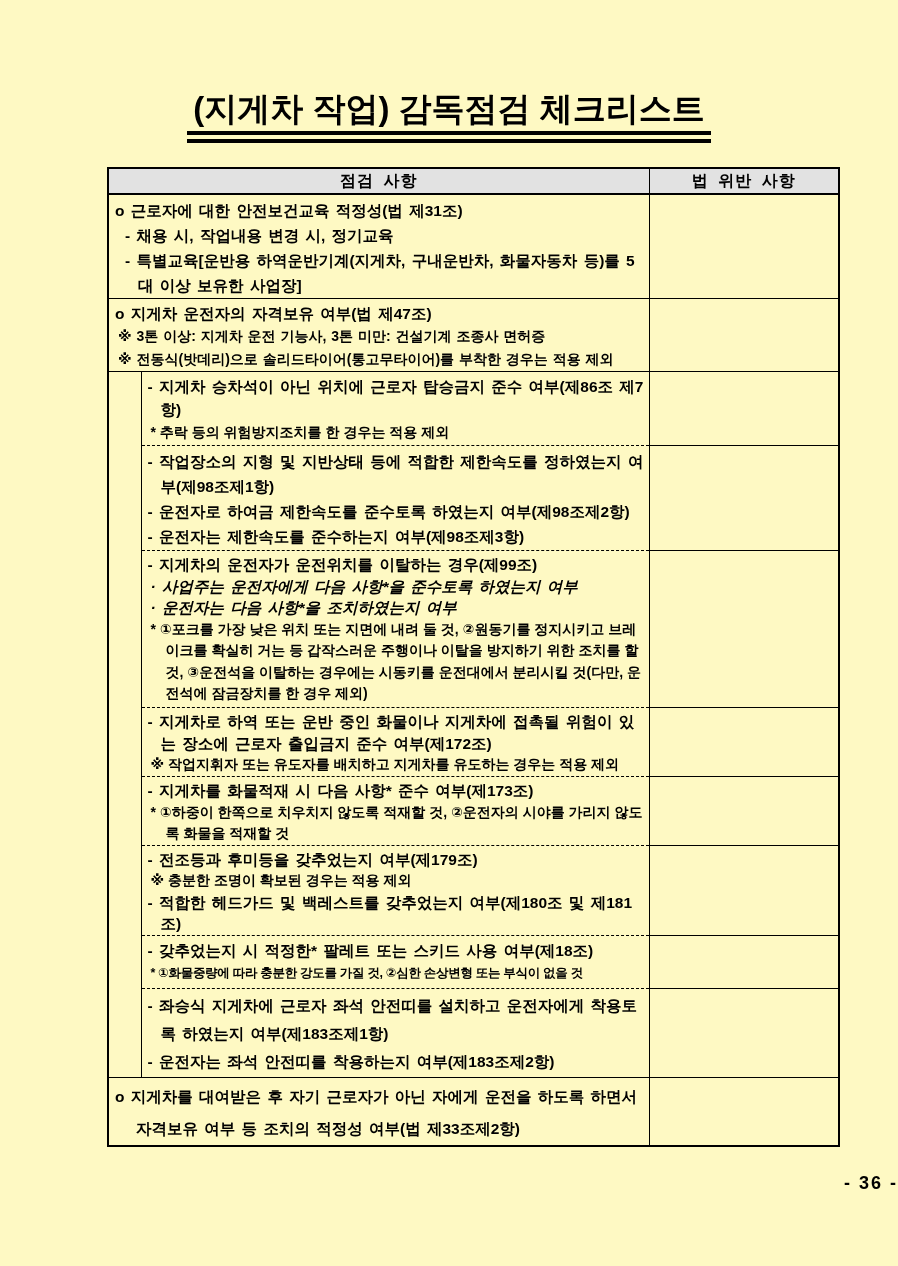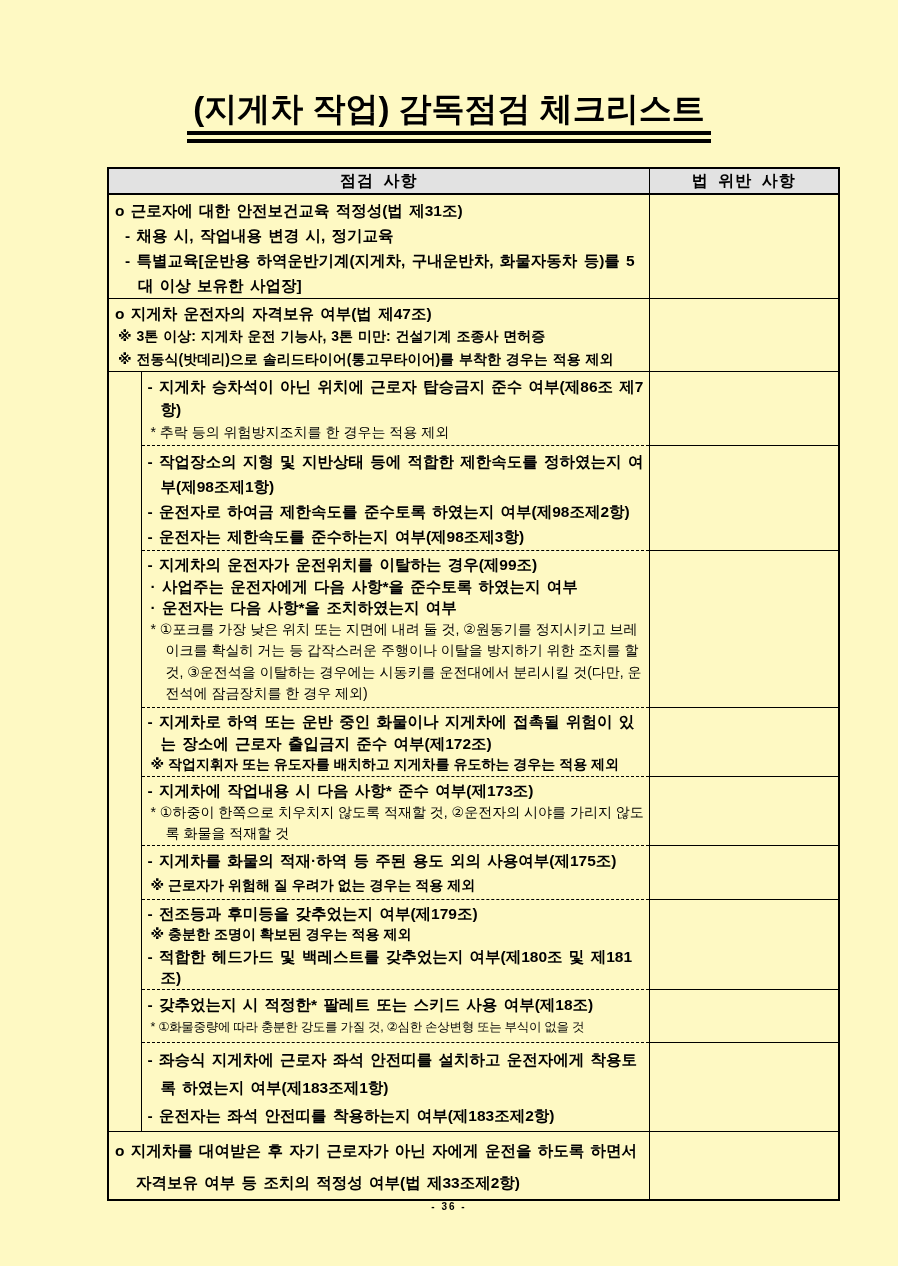--- a/index.html
+++ b/index.html
@@ -38,26 +38,26 @@
     border-top:none; border-bottom:1px dashed var(--border,#000);
     border-right:1px solid var(--border,#000); padding:3px 4px 0 6px;
   }
   td.ci.first { border-top:1px solid var(--border,#000); }
   td.ci.last { border-bottom:1px solid var(--border,#000); }
 
   .lo  { font-size:15.5px; padding-left:21px; text-indent:-21px; word-spacing:2px; font-weight:600; }
   .ls  { font-size:15.5px; margin-left:10px; padding-left:13px; text-indent:-13px; word-spacing:2px; font-weight:600; }
   .ln  { font-size:14px;  margin-left:3px; padding-left:18px; text-indent:-18px; word-spacing:1px; font-weight:600; }
   .imain  { font-size:15.5px; padding-left:13px; text-indent:-13px; word-spacing:2px; font-weight:600; }
-  .bullet { font-size:15.5px; margin-left:3px; padding-left:12px; text-indent:-12px; word-spacing:2px; font-weight:600; }
-  .inote  { font-size:14px; margin-left:3px; padding-left:15px; text-indent:-15px; font-weight:400; }
+  .bullet { font-size:15.5px; margin-left:3px; padding-left:12px; text-indent:-12px; word-spacing:2px; font-weight:600;font-style:italic; }
+  .inote  { font-size:14px; margin-left:3px; padding-left:15px; text-indent:-15px; font-weight:700; }
   .inotex { font-size:14px; margin-left:3px; padding-left:17px; text-indent:-17px; font-weight:600; }
   .inote-sm { font-size:12.5px; letter-spacing:-0.3px; }
 
-  .footer { text-align:center; font-size:10px; font-weight:bold; letter-spacing:2px; }
+  .footer { text-align:right; margin-top:26px; font-size:18px; font-weight:bold; letter-spacing:2px; }
 </style>
 </head>
 <body>
 
 <div class="page">
 
   <div class="title-wrap">
     <span class="title-text">(지게차 작업) 감독점검 체크리스트</span>
   </div>
 
@@ -128,34 +128,26 @@
       <td class="ci" style="height:65px; line-height:21.5px;">
         <div class="imain">- 지게차로 하역 또는 운반 중인 화물이나 지게차에 접촉될 위험이 있는 장소에 근로자 출입금지 준수 여부(제172조)</div>
         <div class="inotex">※ 작업지휘자 또는 유도자를 배치하고 지게차를 유도하는 경우는 적용 제외</div>
       </td>
       <td class="c2"></td>
     </tr>
 
     <tr>
       <td class="gut"></td>
       <td class="ci" style="height:64px; line-height:21.5px;">
-        <div class="imain">- 지게차에 작업내용 시 다음 사항* 준수 여부(제173조)</div>
+        <div class="imain">- 지게차를 화물적재 시 다음 사항* 준수 여부(제173조)</div>
         <div class="inote">* ①하중이 한쪽으로 치우치지 않도록 적재할 것, ②운전자의 시야를 가리지 않도록 화물을 적재할 것</div>
       </td>
       <td class="c2"></td>
     </tr>
 
-    <tr>
-      <td class="gut"></td>
-      <td class="ci" style="height:50px; line-height:24px;">
-        <div class="imain">- 지게차를 화물의 적재·하역 등 주된 용도 외의 사용여부(제175조)</div>
-        <div class="inotex">※ 근로자가 위험해 질 우려가 없는 경우는 적용 제외</div>
-      </td>
-      <td class="c2"></td>
-    </tr>
 
     <tr>
       <td class="gut"></td>
       <td class="ci" style="height:64px; line-height:21.5px;">
         <div class="imain">- 전조등과 후미등을 갖추었는지 여부(제179조)</div>
         <div class="inotex">※ 충분한 조명이 확보된 경우는 적용 제외</div>
         <div class="imain">- 적합한 헤드가드 및 백레스트를 갖추었는지 여부(제180조 및 제181조)</div>
       </td>
       <td class="c2"></td>
     </tr>

